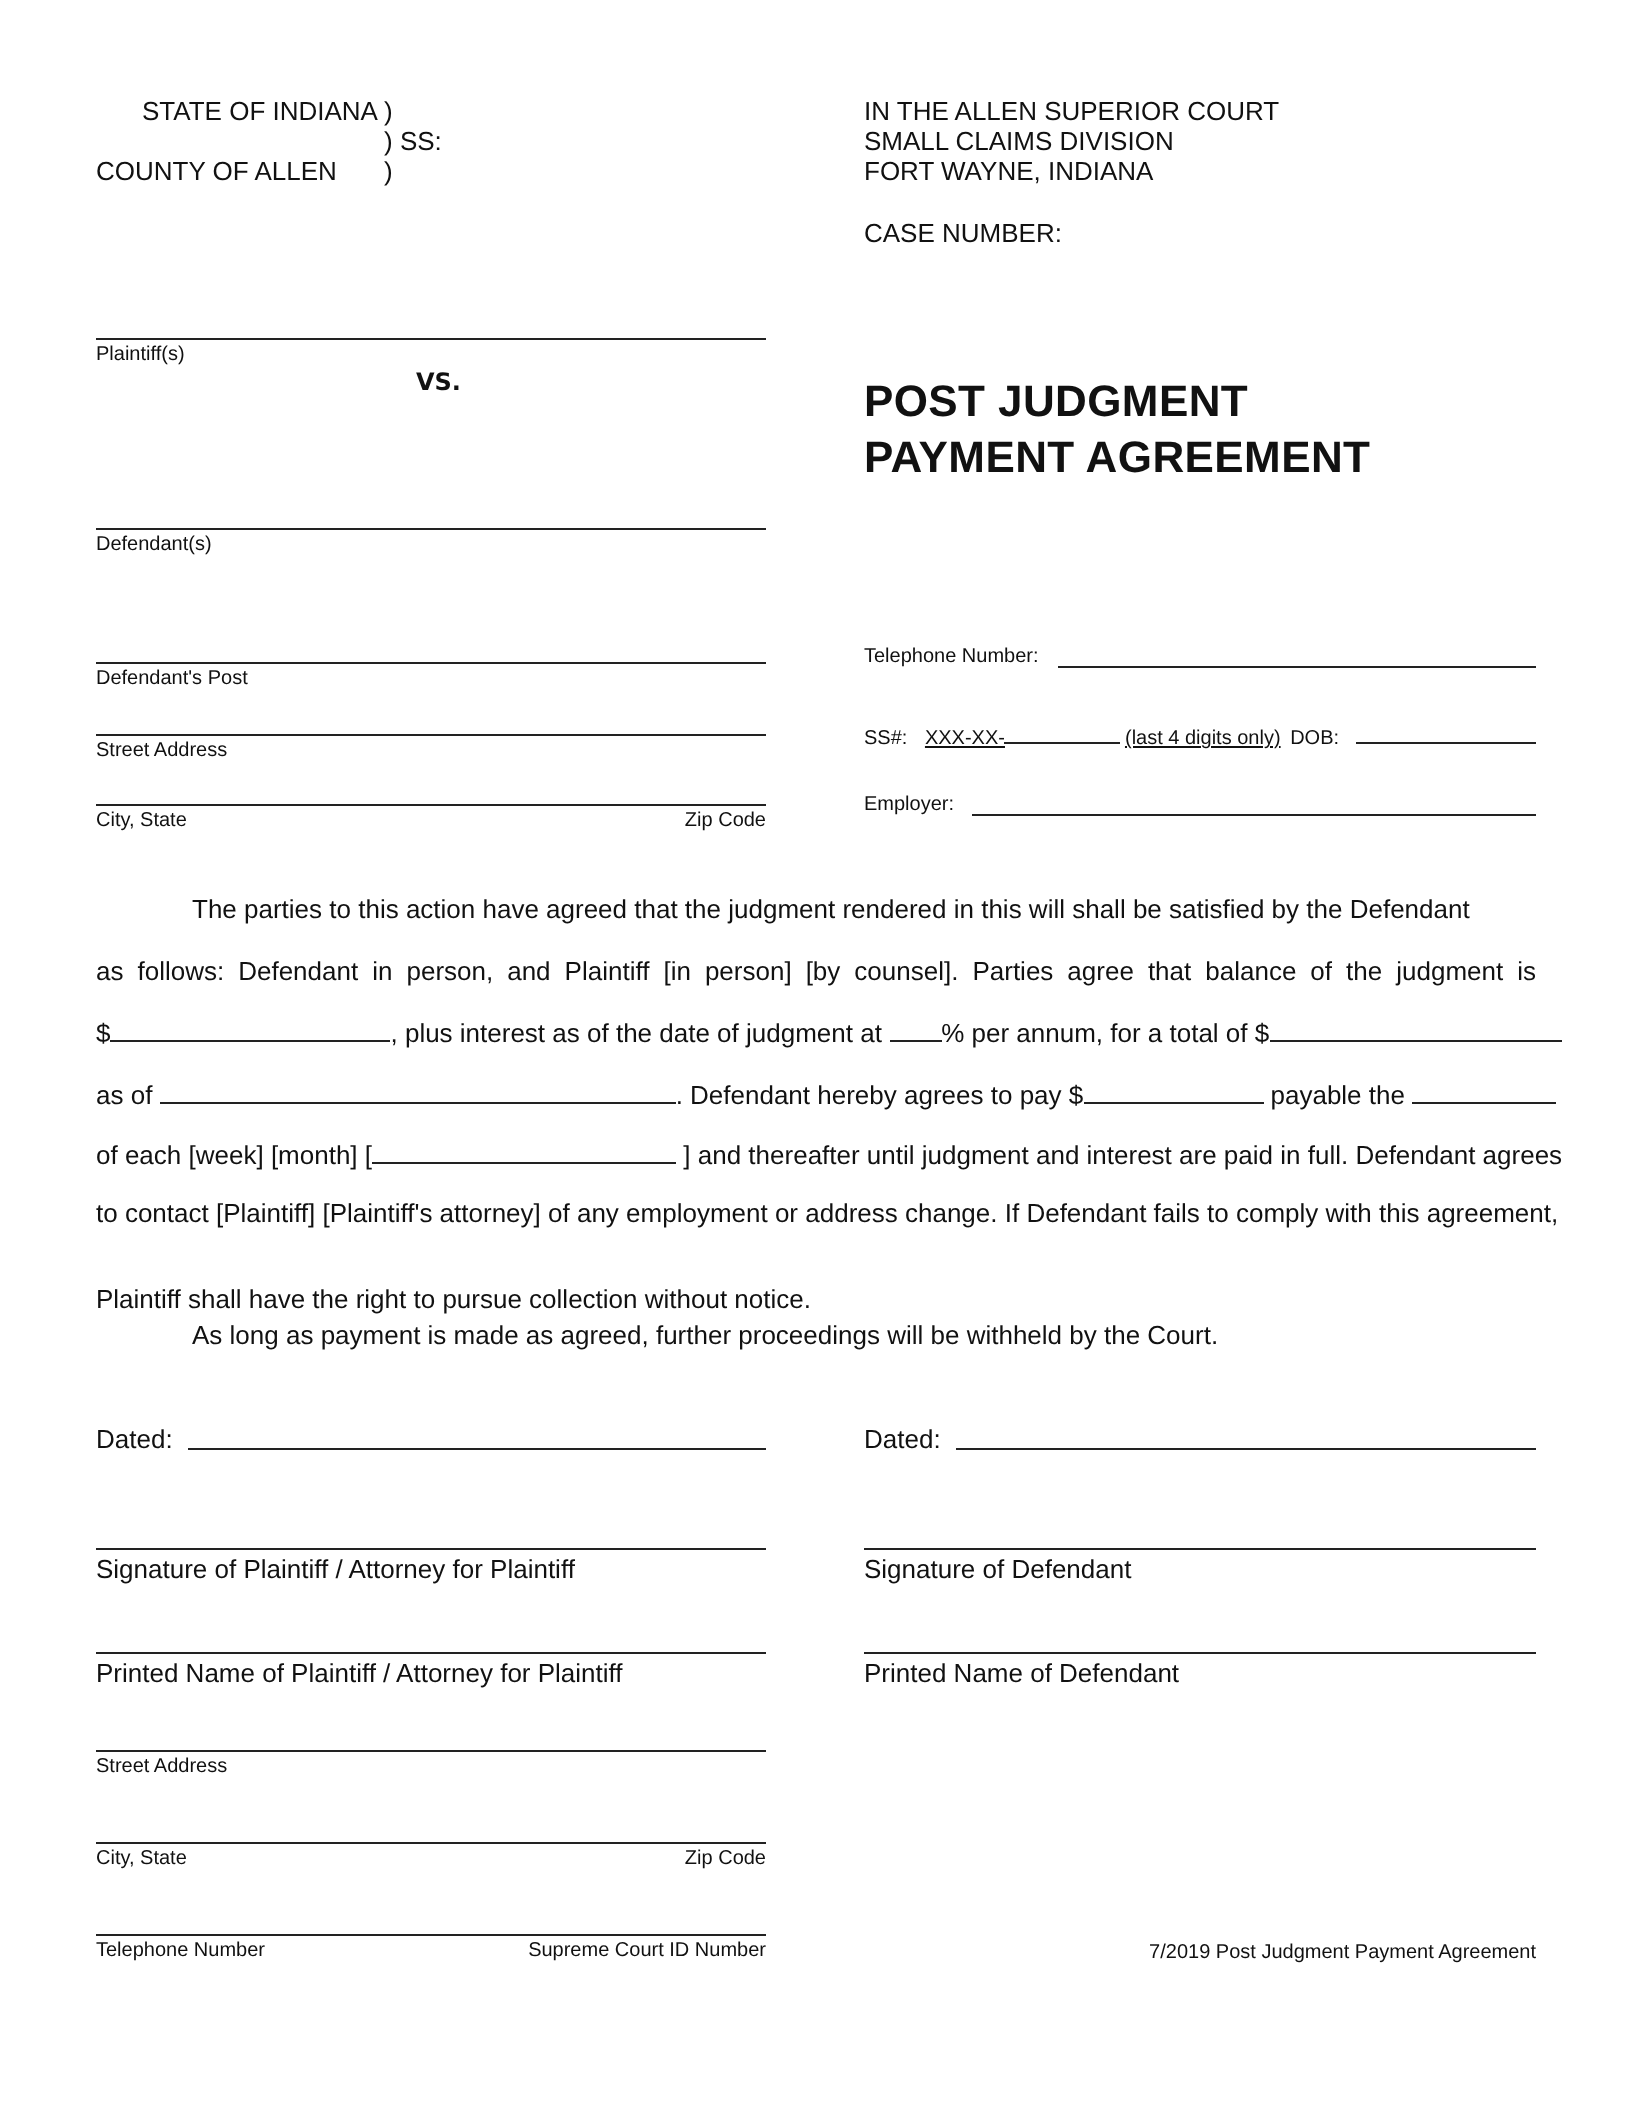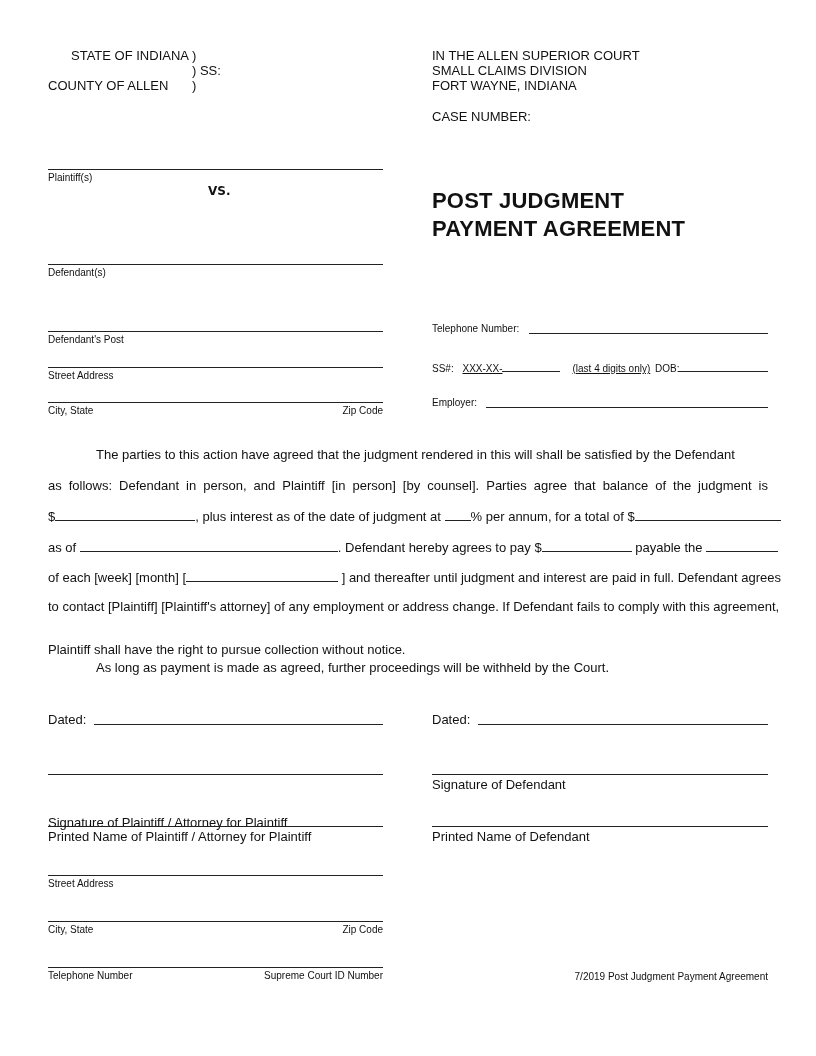--- a/index.html
+++ b/index.html
@@ -50,21 +50,21 @@
 <div class="row t10" style="left:48px; top:405px; width:335px;">
   <span>City, State</span>
   <span>Zip Code</span>
 </div>
 
 <div class="abs t10" style="left:432px; top:323px;">Telephone Number:</div>
 <div class="hline" style="left:529px; top:333px; width:239px;"></div>
 
 <div class="abs t10" style="left:432px; top:361px; white-space:nowrap;">
   <span>SS#:</span>
-  <span class="underline" style="margin-left:6px;">XXX-XX-</span><span class="field-line" style="width:30px; height:10px;"></span><span class="field-line" style="width:28px; height:10px;"></span><span class="underline" style="margin-left:12px;">(last 4 digits only)</span>
+  <span class="underline" style="margin-left:6px;">XXX-XX-</span><span class="field-line" style="width:30px; height:10px;"></span><span class="field-line" style="width:28px; height:10px;"></span><span class="underline" style="margin-left:2px;">(last 4 digits only)</span>
   <span style="margin-left:2px;">DOB:</span>
 </div>
 <div class="hline" style="left:678px; top:371px; width:90px;"></div>
 
 <div class="abs t10" style="left:432px; top:397px;">Employer:</div>
 <div class="hline" style="left:486px; top:407px; width:282px;"></div>
 
 <div class="pline" style="top:447px; padding-left:48px; width:672px;">The parties to this action have agreed that the judgment rendered in this will shall be satisfied by the Defendant</div>
 <div class="pline just" style="top:478px;">as follows:  Defendant in person, and Plaintiff [in person] [by counsel].  Parties agree that balance of the judgment is</div>
 
@@ -86,21 +86,21 @@
 </div>
 
 <div class="pline" style="top:599px;">to contact [Plaintiff] [Plaintiff's attorney] of any employment or address change.  If Defendant fails to comply with this agreement,</div>
 <div class="pline" style="top:642px;">Plaintiff shall have the right to pursue collection without notice.</div>
 <div class="pline" style="top:660px; padding-left:48px; width:672px;">As long as payment is made as agreed, further proceedings will be withheld by the Court.</div>
 
 <div class="abs t13" style="left:48px; top:712px;">Dated:</div>
 <div class="hline" style="left:94px; top:724px; width:289px;"></div>
 
 <div class="hline" style="left:48px; top:774px; width:335px;"></div>
-<div class="abs t13" style="left:48px; top:777px;margin-top:38px;">Signature of Plaintiff / Attorney for Plaintiff</div>
+<div class="abs t13" style="left:48px; top:777px;">Signature of Plaintiff / Attorney for Plaintiff</div>
 
 <div class="hline" style="left:48px; top:826px; width:335px;"></div>
 <div class="abs t13" style="left:48px; top:829px;">Printed Name of Plaintiff / Attorney for Plaintiff</div>
 
 <div class="hline" style="left:48px; top:875px; width:335px;"></div>
 <div class="abs t10" style="left:48px; top:878px;">Street Address</div>
 
 <div class="hline" style="left:48px; top:921px; width:335px;"></div>
 <div class="row t10" style="left:48px; top:924px; width:335px;">
   <span>City, State</span>

